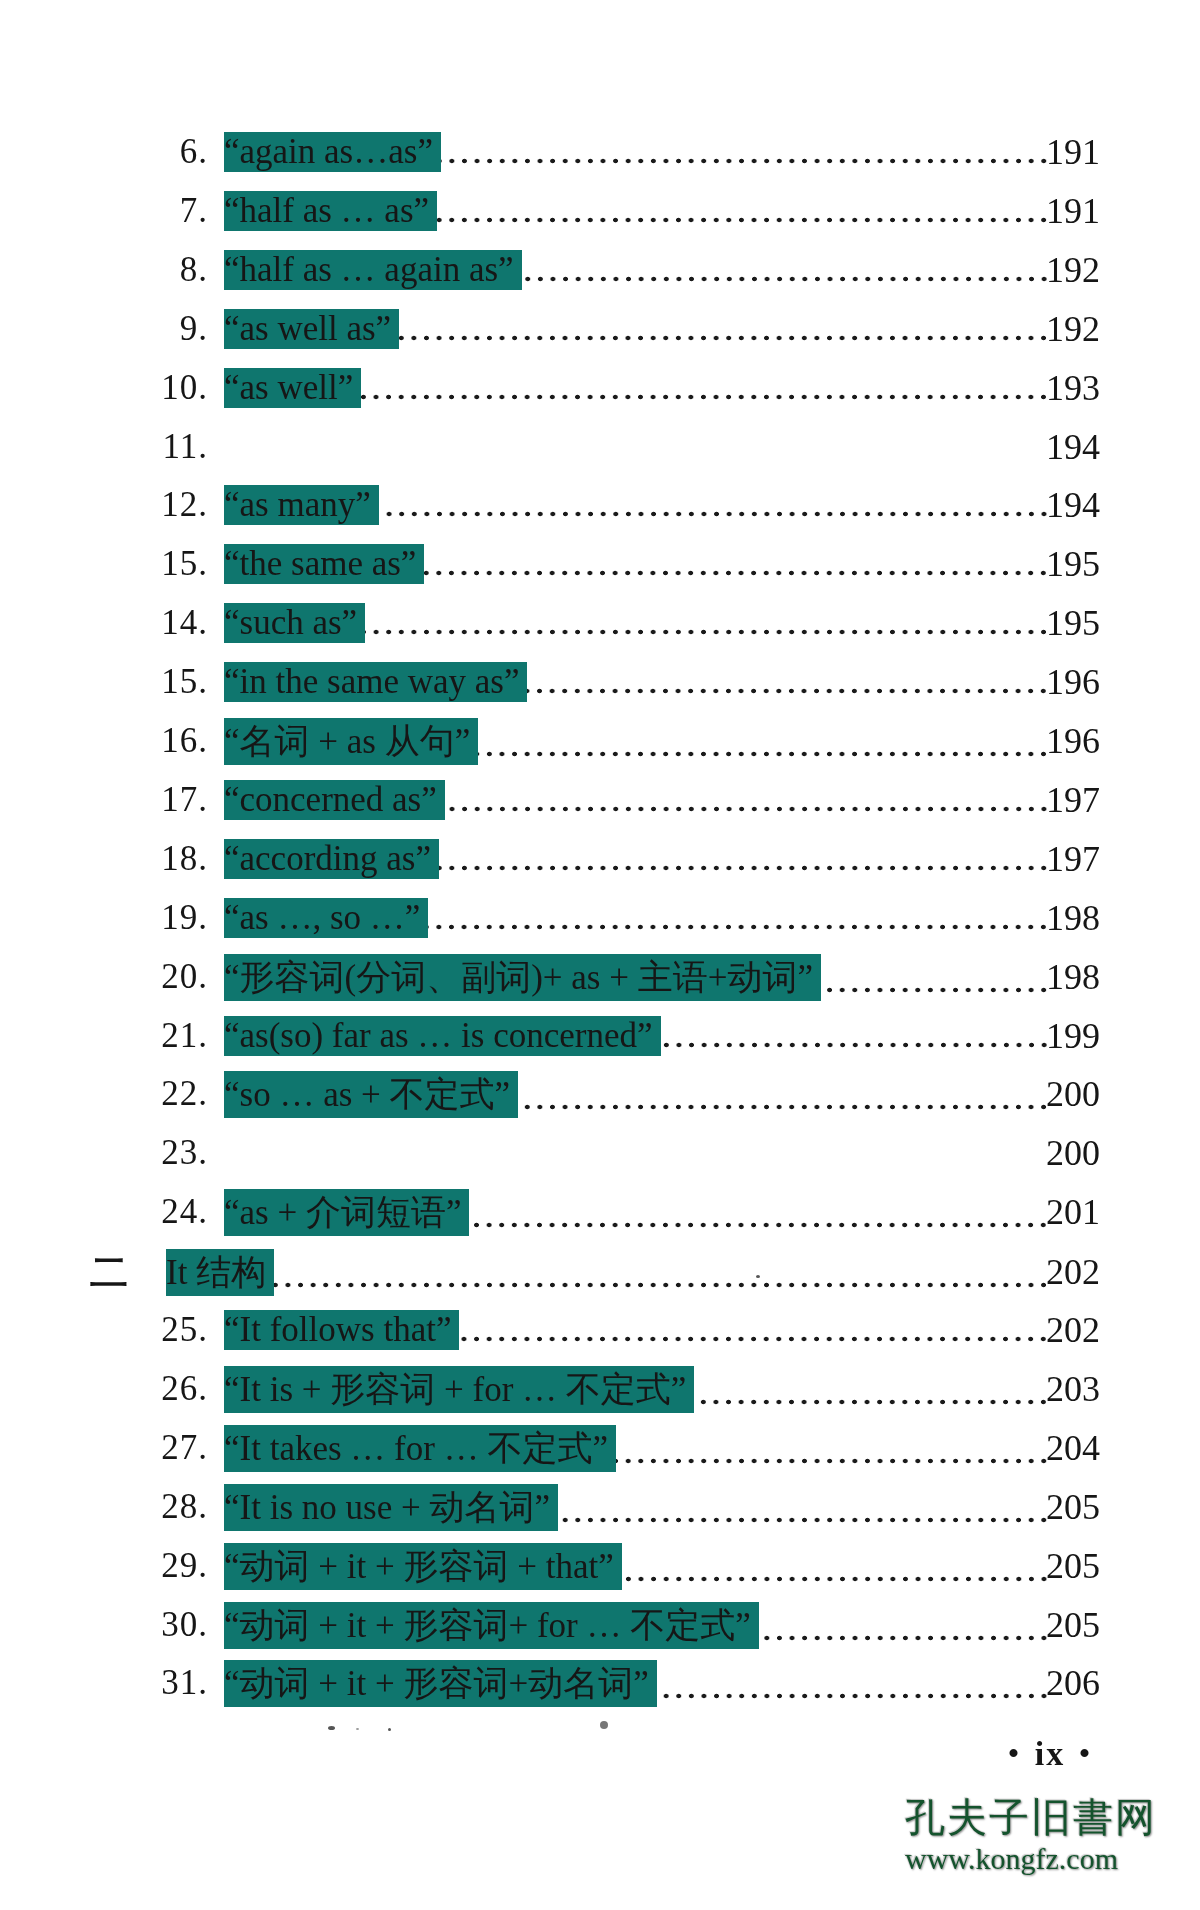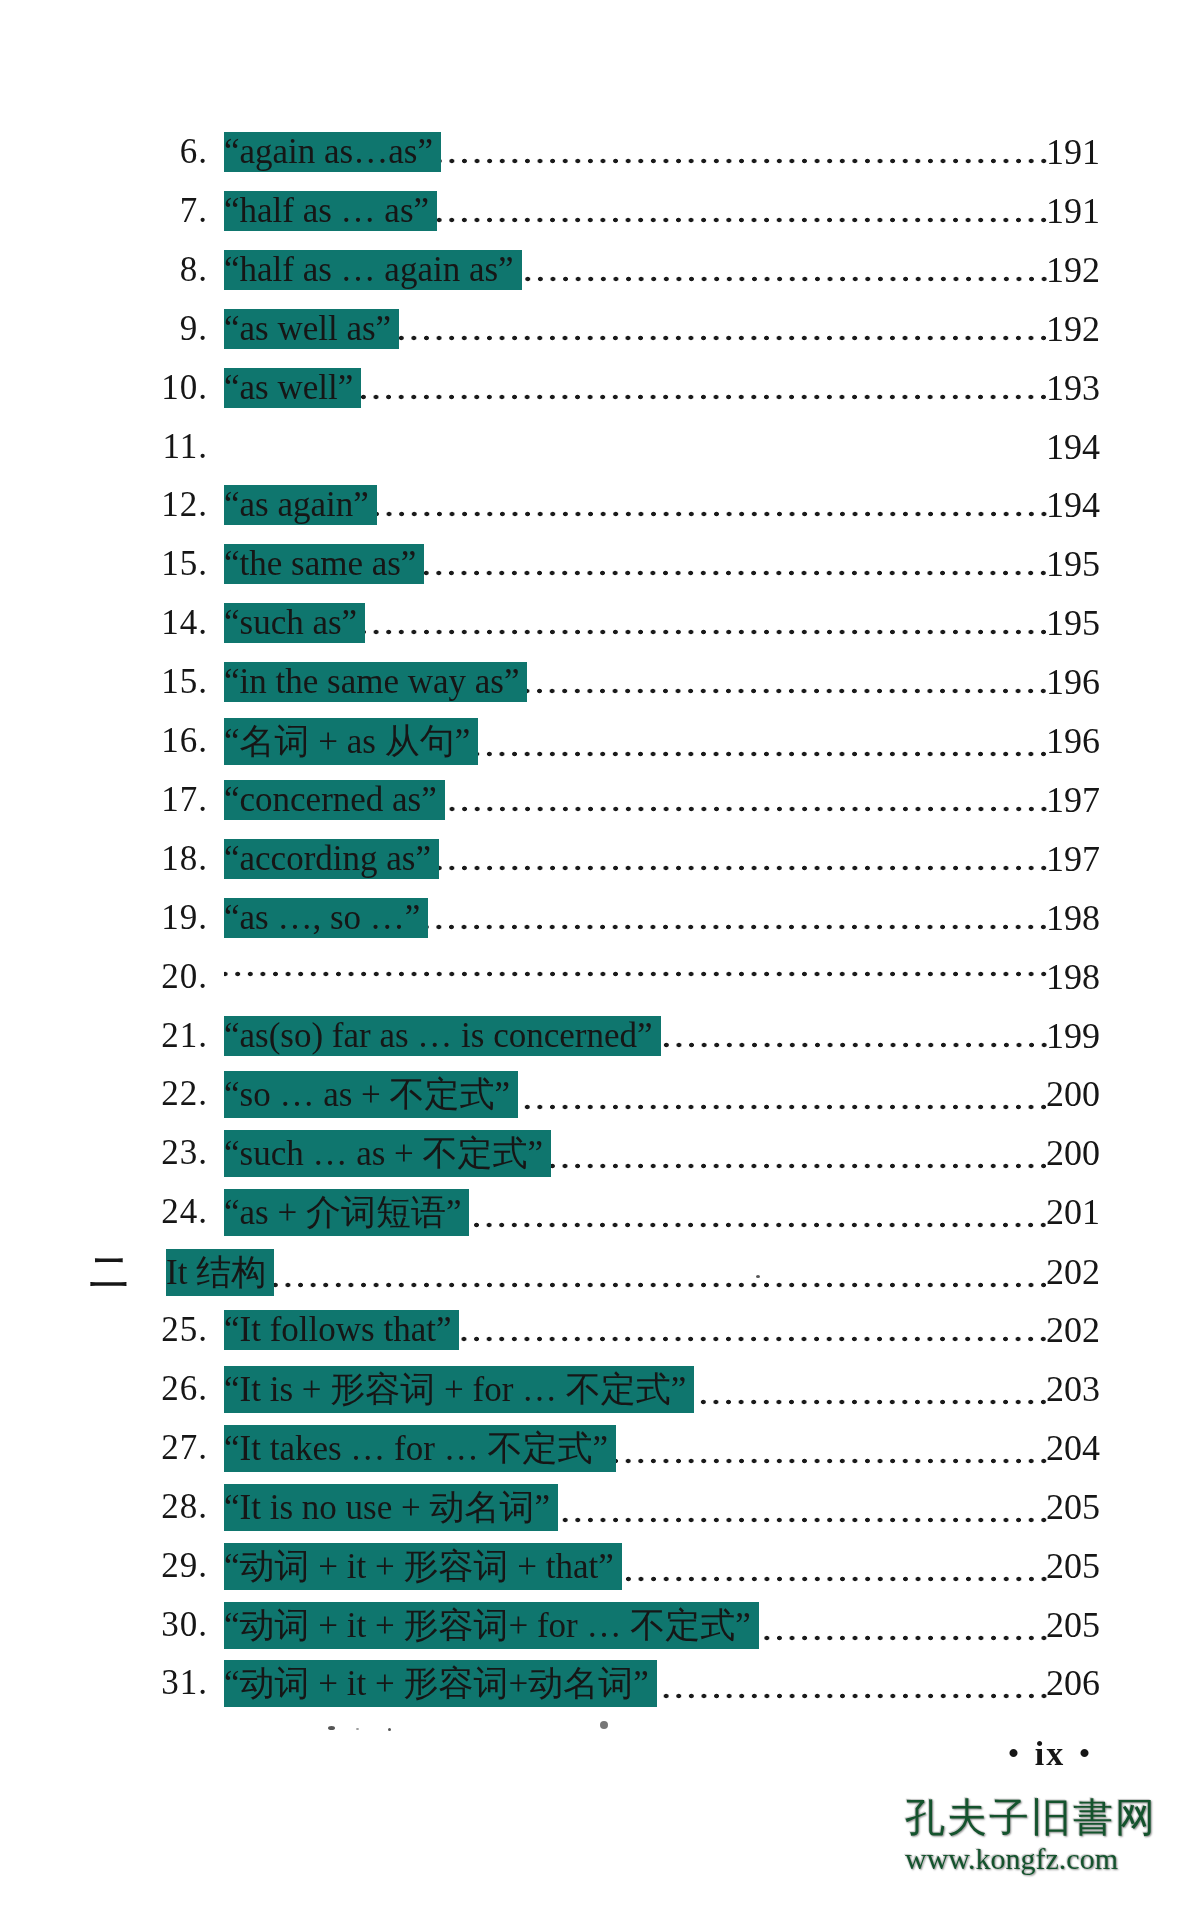--- a/index.html
+++ b/index.html
@@ -92,21 +92,21 @@
       </div>
       <span class="page">193</span>
     </div>
   <div class="row" style="top:423px">
       <span class="num">11.</span>
       <span class="page">194</span>
     </div>
   <div class="row" style="top:481px">
       <span class="num">12.</span>
       <div class="entry">
-        <span class="label">“as again”</span>
+        <span class="label">“as many”</span>
         <span class="leader"></span>
       </div>
       <span class="page">194</span>
     </div>
   <div class="row" style="top:540px">
       <span class="num">15.</span>
       <div class="entry">
         <span class="label">“the same  as”</span>
         <span class="leader"></span>
       </div>
@@ -156,20 +156,21 @@
       <span class="num">19.</span>
       <div class="entry">
         <span class="label">“as …,  so …”</span>
         <span class="leader"></span>
       </div>
       <span class="page">198</span>
     </div>
   <div class="row" style="top:953px">
       <span class="num">20.</span>
       <div class="entry">
+        <span class="label">“形容词(分词、副词)+ as + 主语+动词”</span>
         <span class="leader"></span>
       </div>
       <span class="page">198</span>
     </div>
   <div class="row" style="top:1012px">
       <span class="num">21.</span>
       <div class="entry">
         <span class="label">“as(so) far as  … is concerned”</span>
         <span class="leader"></span>
       </div>
@@ -178,24 +179,20 @@
   <div class="row" style="top:1070px">
       <span class="num">22.</span>
       <div class="entry">
         <span class="label">“so … as  +  不定式”</span>
         <span class="leader"></span>
       </div>
       <span class="page">200</span>
     </div>
   <div class="row" style="top:1129px">
       <span class="num">23.</span>
-      <div class="entry">
-        <span class="label">“such  … as + 不定式”</span>
-        <span class="leader"></span>
-      </div>
       <span class="page">200</span>
     </div>
   <div class="row" style="top:1188px">
       <span class="num">24.</span>
       <div class="entry">
         <span class="label">“as + 介词短语”</span>
         <span class="leader"></span>
       </div>
       <span class="page">201</span>
     </div>

